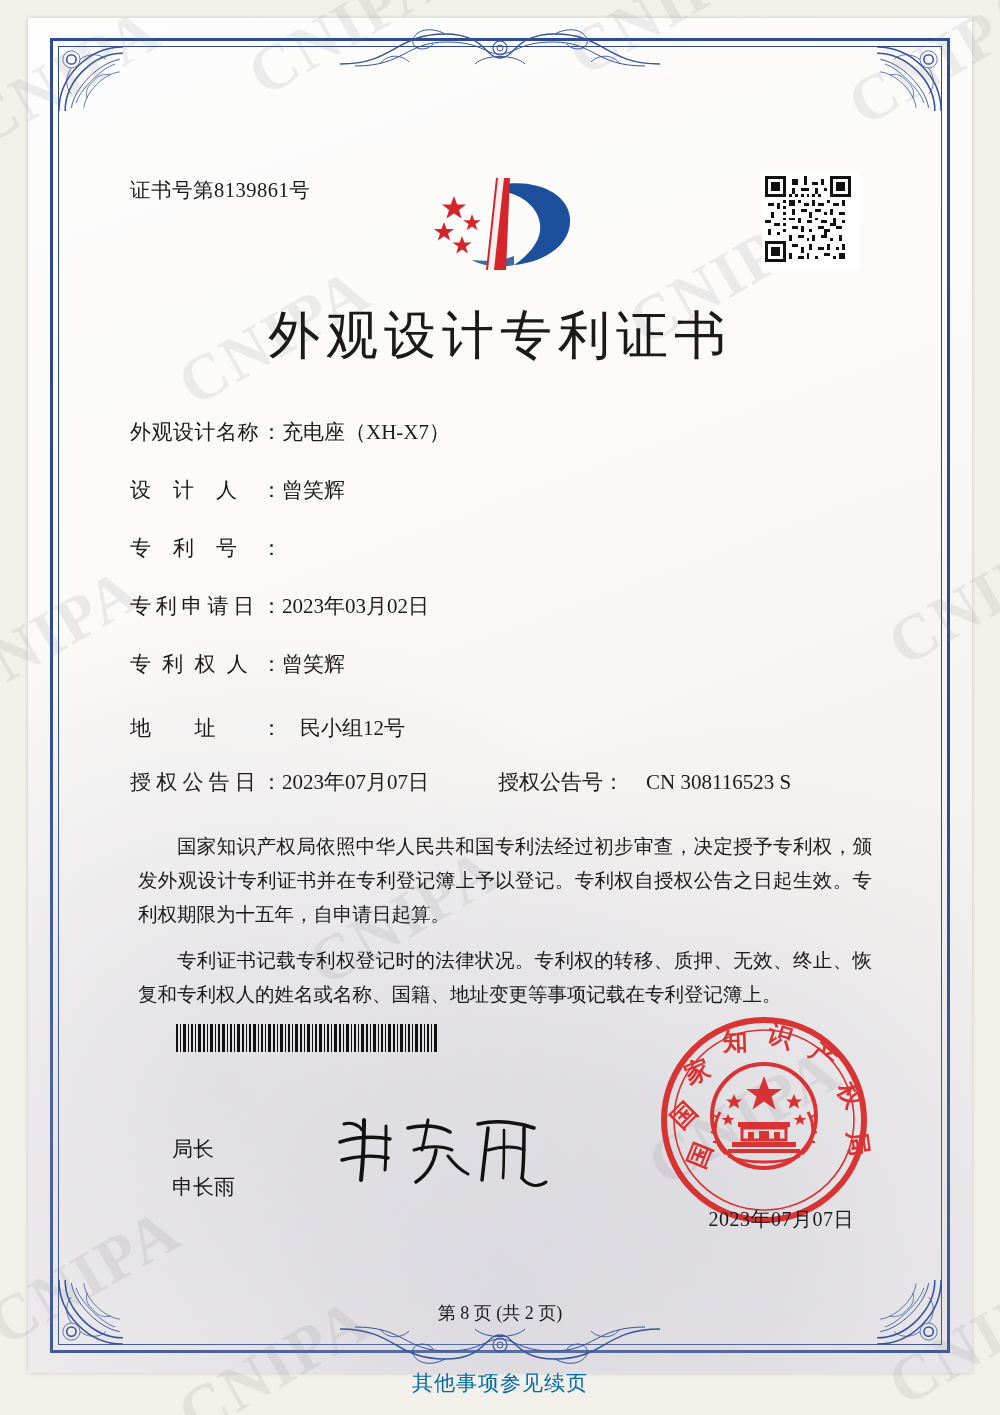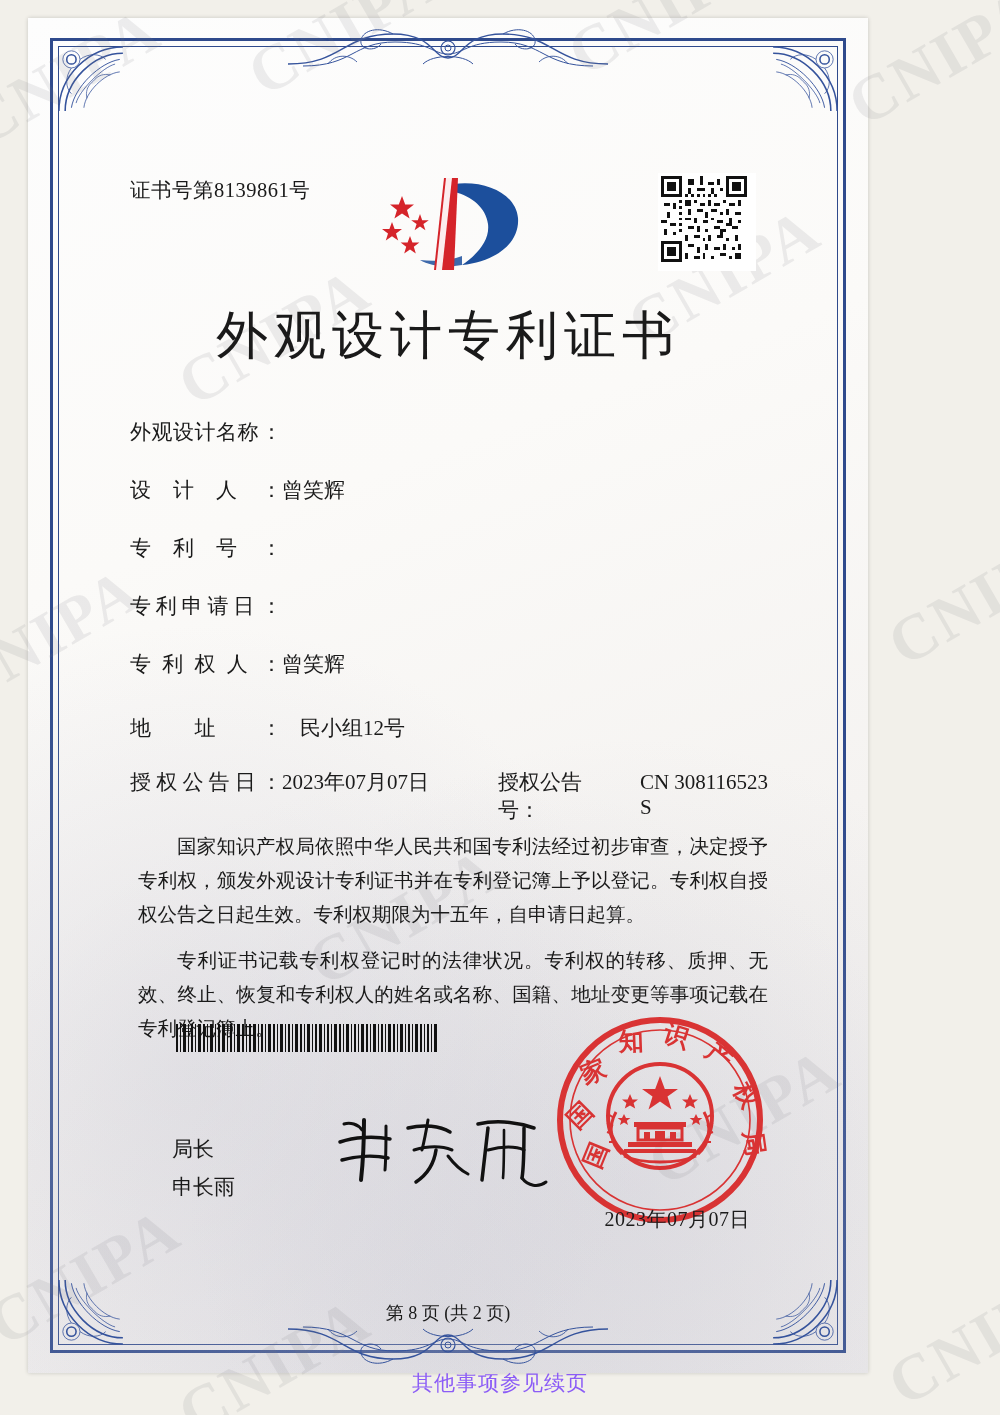--- a/index.html
+++ b/index.html
@@ -31,21 +31,21 @@
     transform: rotate(-30deg);
     white-space: nowrap;
     letter-spacing: 2px;
   }
 
   
   .page {
     position: absolute;
     left: 28px;
     top: 18px;
-    width: 840px;
+    width: 944px;
     height: 1355px;
     background: linear-gradient(160deg, #fdfdfd 0%, #fbfaf8 35%, #f4f2f0 70%, #eeecec 100%);
     box-shadow: 0 0 4px rgba(0,0,0,0.18);
     overflow: hidden;
   }
   .page::after {
     content: "";
     position: absolute;
     inset: 0;
     background:
@@ -247,21 +247,21 @@
     text-align: center;
     font-size: 18px;
   }
 
   .footnote {
     position: absolute;
     left: 0; right: 0;
     bottom: 18px;
     text-align: center;
     font-size: 21px;
-    color: #8b5cf6;
+    color: #0369a1;
     font-weight: 500;
     letter-spacing: 1px;
     z-index: 8;
   }
 </style>
 </head>
 <body>
 
 <div class="wm-layer">
   <span class="wm" style="left:-40px;  top:40px;   font-size:64px;">CNIPA</span>
@@ -507,20 +507,21 @@
       <div class="field-row">
         <span class="field-label">
           <span>外</span>
             <span>观</span>
             <span>设</span>
             <span>计</span>
             <span>名</span>
             <span>称</span>
             <span class="colon">：</span>
         </span>
+        <span class="field-value">充电座（XH-X7）</span>
       </div>
 
       <div class="field-row">
         <span class="field-label">
           <span>设</span>
             <span>计</span>
             <span>人</span>
             <span class="colon">：</span>
         </span>
         <span class="field-value">曾笑辉</span>
@@ -537,20 +538,21 @@
 
       <div class="field-row">
         <span class="field-label">
           <span>专</span>
             <span>利</span>
             <span>申</span>
             <span>请</span>
             <span>日</span>
             <span class="colon">：</span>
         </span>
+        <span class="field-value">2023年03月02日</span>
       </div>
 
       <div class="field-row">
         <span class="field-label">
           <span>专</span>
             <span>利</span>
             <span>权</span>
             <span>人</span>
             <span class="colon">：</span>
         </span>

